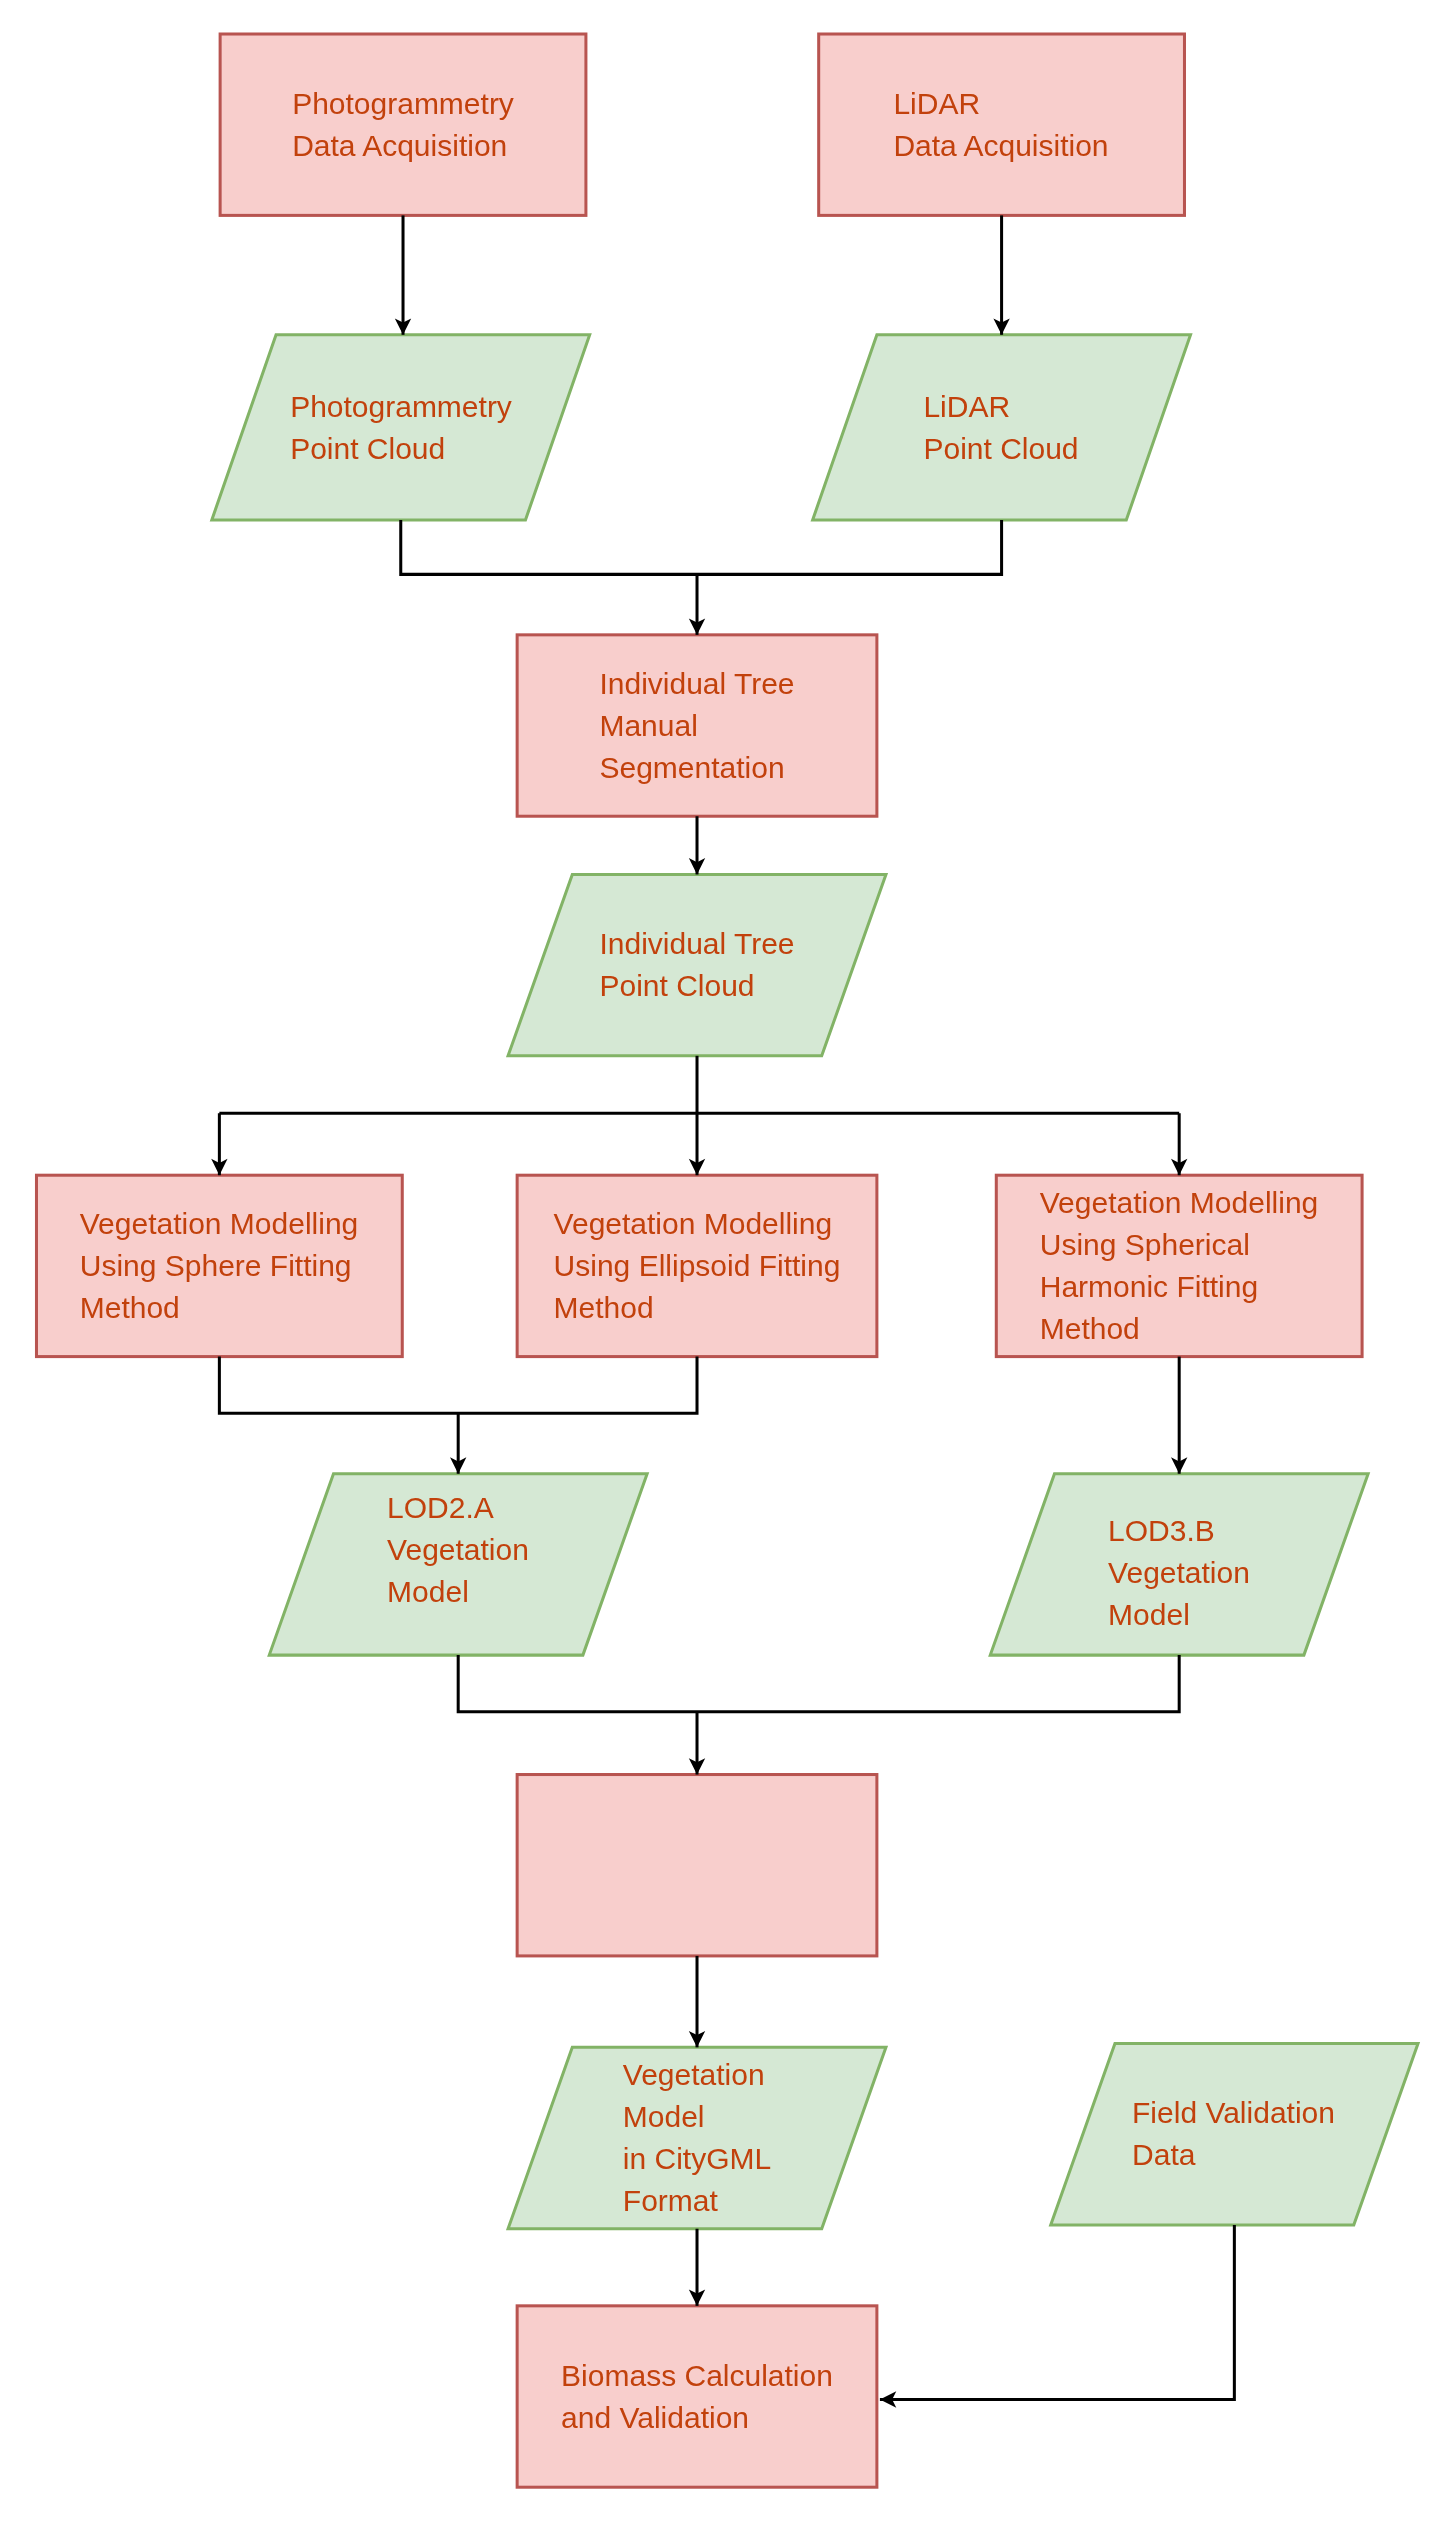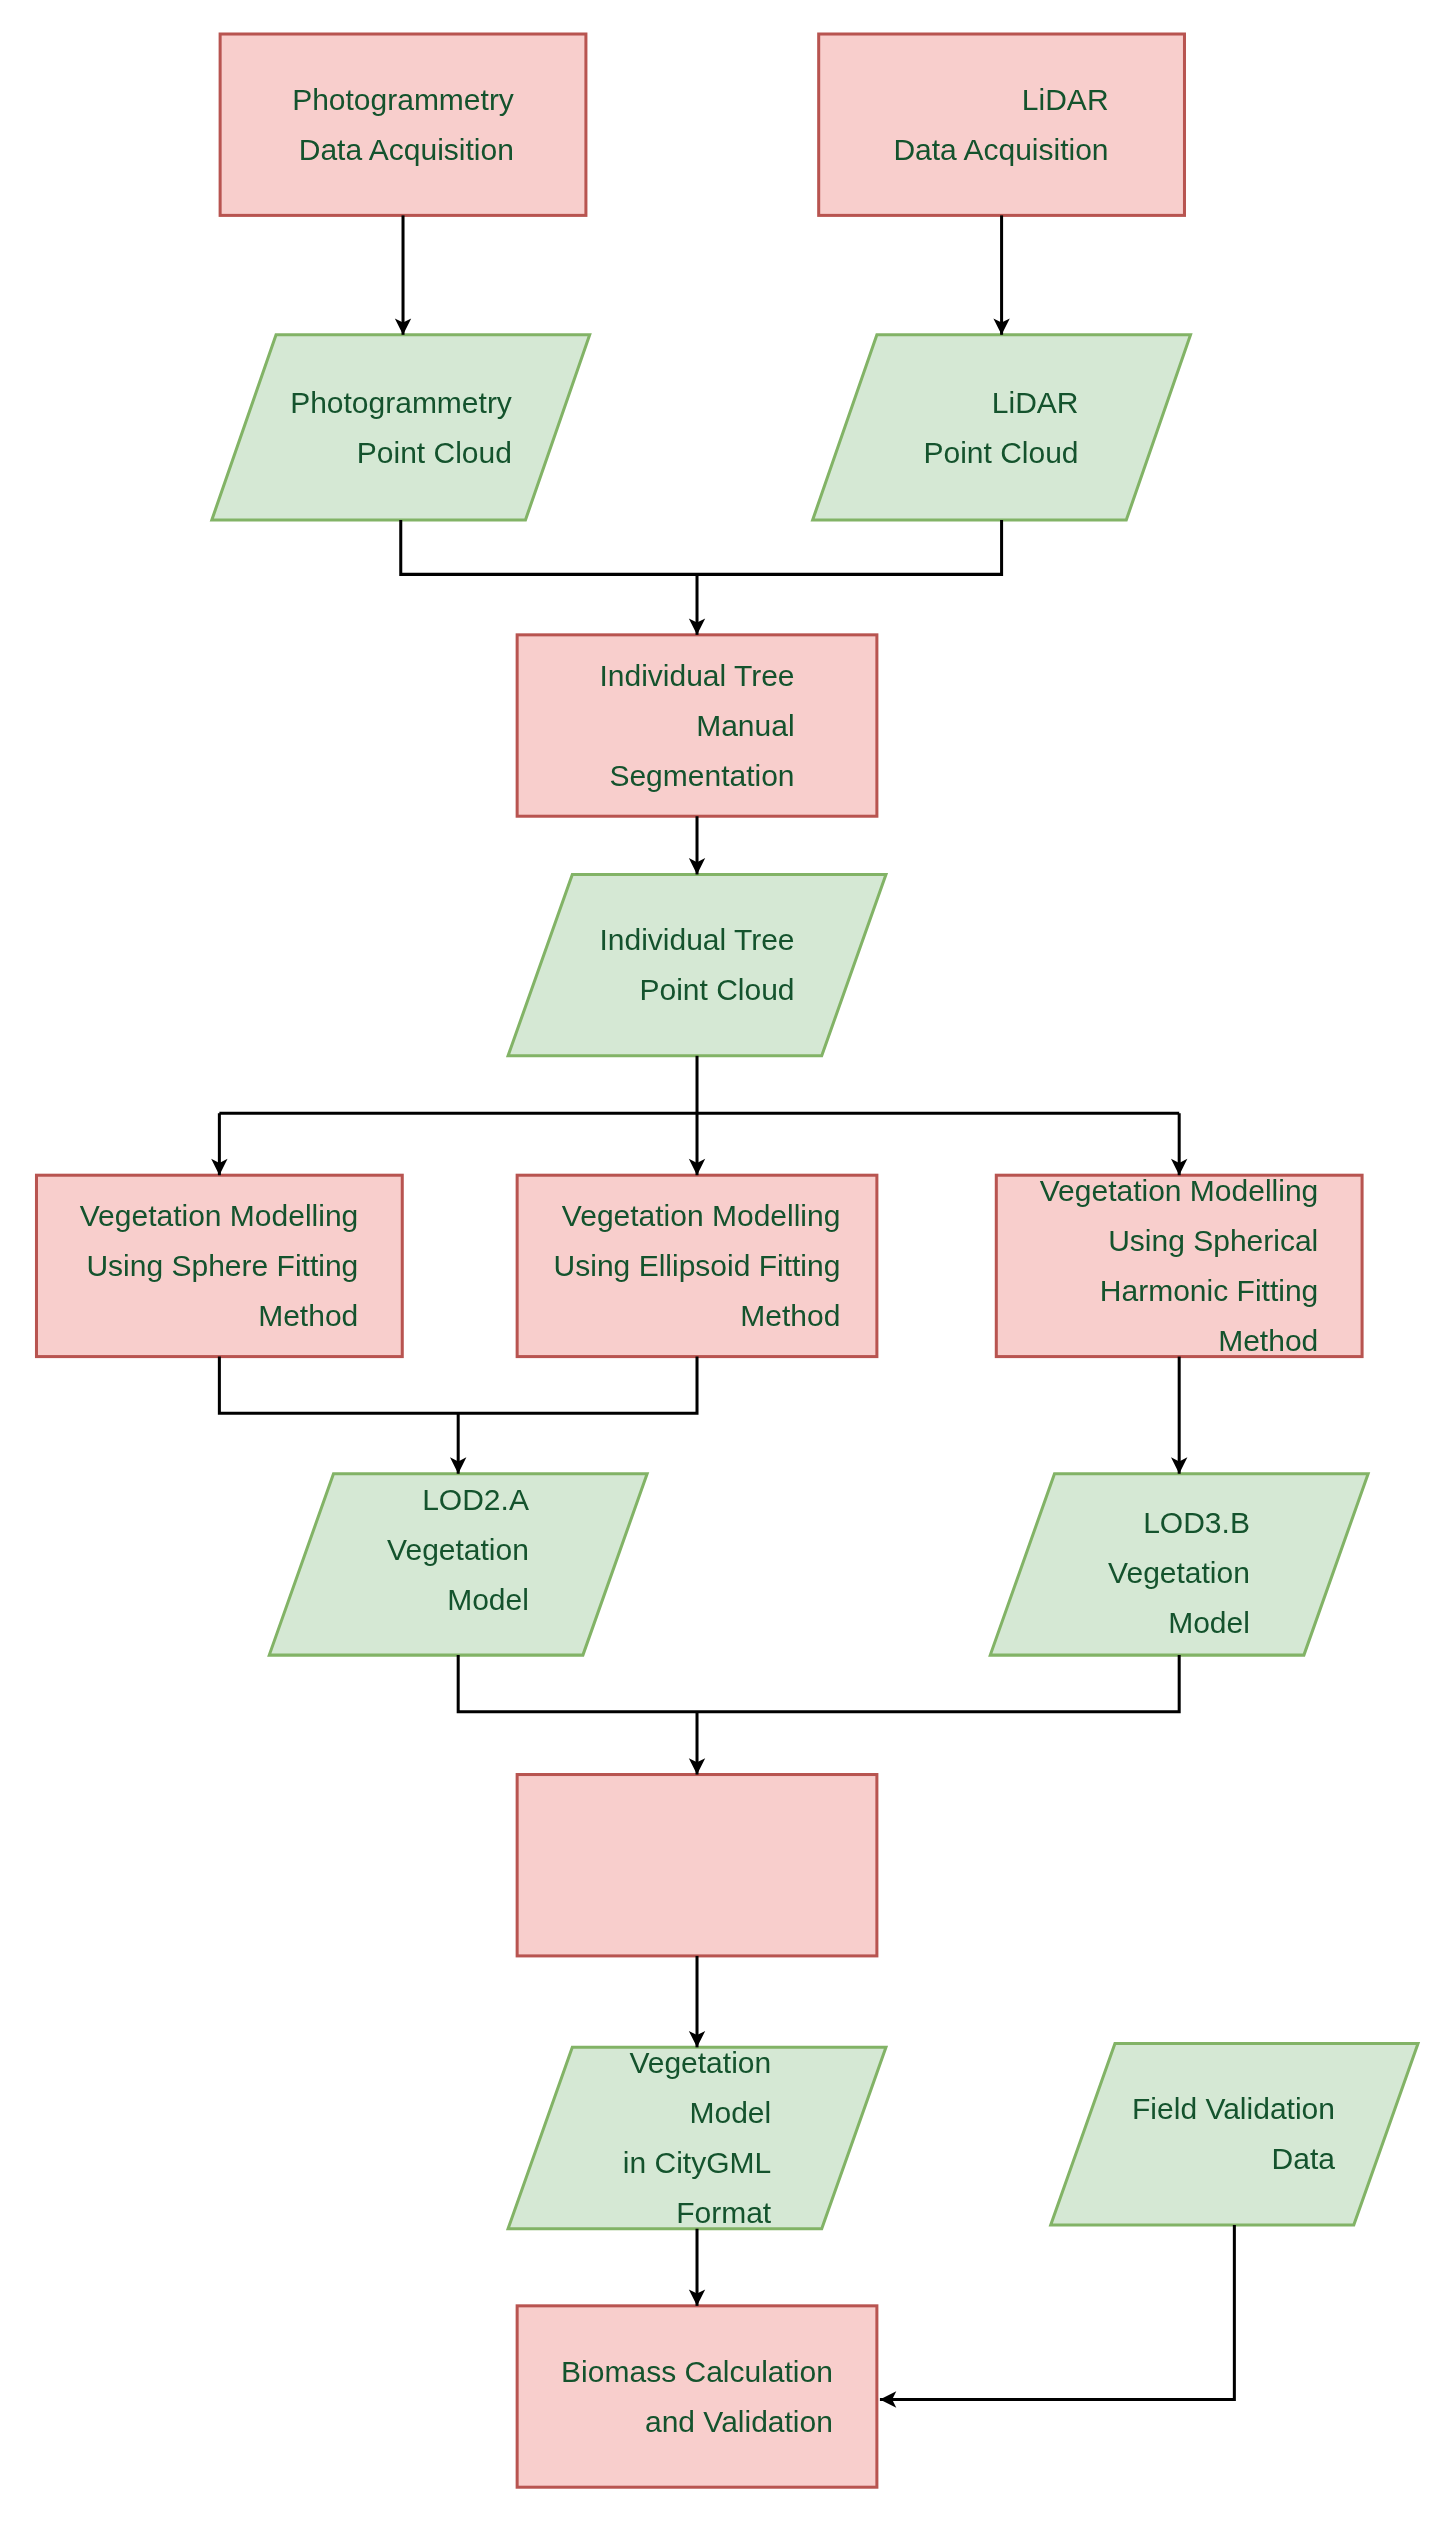--- a/index.html
+++ b/index.html
@@ -31,25 +31,25 @@
     left: 0; top: 0;
     width: 1456px;
     height: 2525px;
     pointer-events: none;
   }
   .node-label {
     position: absolute;
     display: flex;
     align-items: center;
     justify-content: center;
-    text-align: right;
+    text-align: left;
     white-space: pre;
     font-size: 30px;
-    line-height: 50px;
-    color: #14532d;
+    line-height: 42px;
+    color: #c2410c;
   }
 </style>
 </head>
 <body>
 
 <div id="flowchart">
   <svg id="edges-layer" viewBox="0 0 1926 3341" xmlns="http://www.w3.org/2000/svg">
     <defs>
       <marker id="arrowhead" viewBox="0 0 12 12" refX="11" refY="6" markerWidth="6.5" markerHeight="6.5" orient="auto-start-reverse" markerUnits="strokeWidth">
         <path d="M 1 1 L 11 6 L 1 11 L 3.5 6 Z" fill="#000000"></path>

